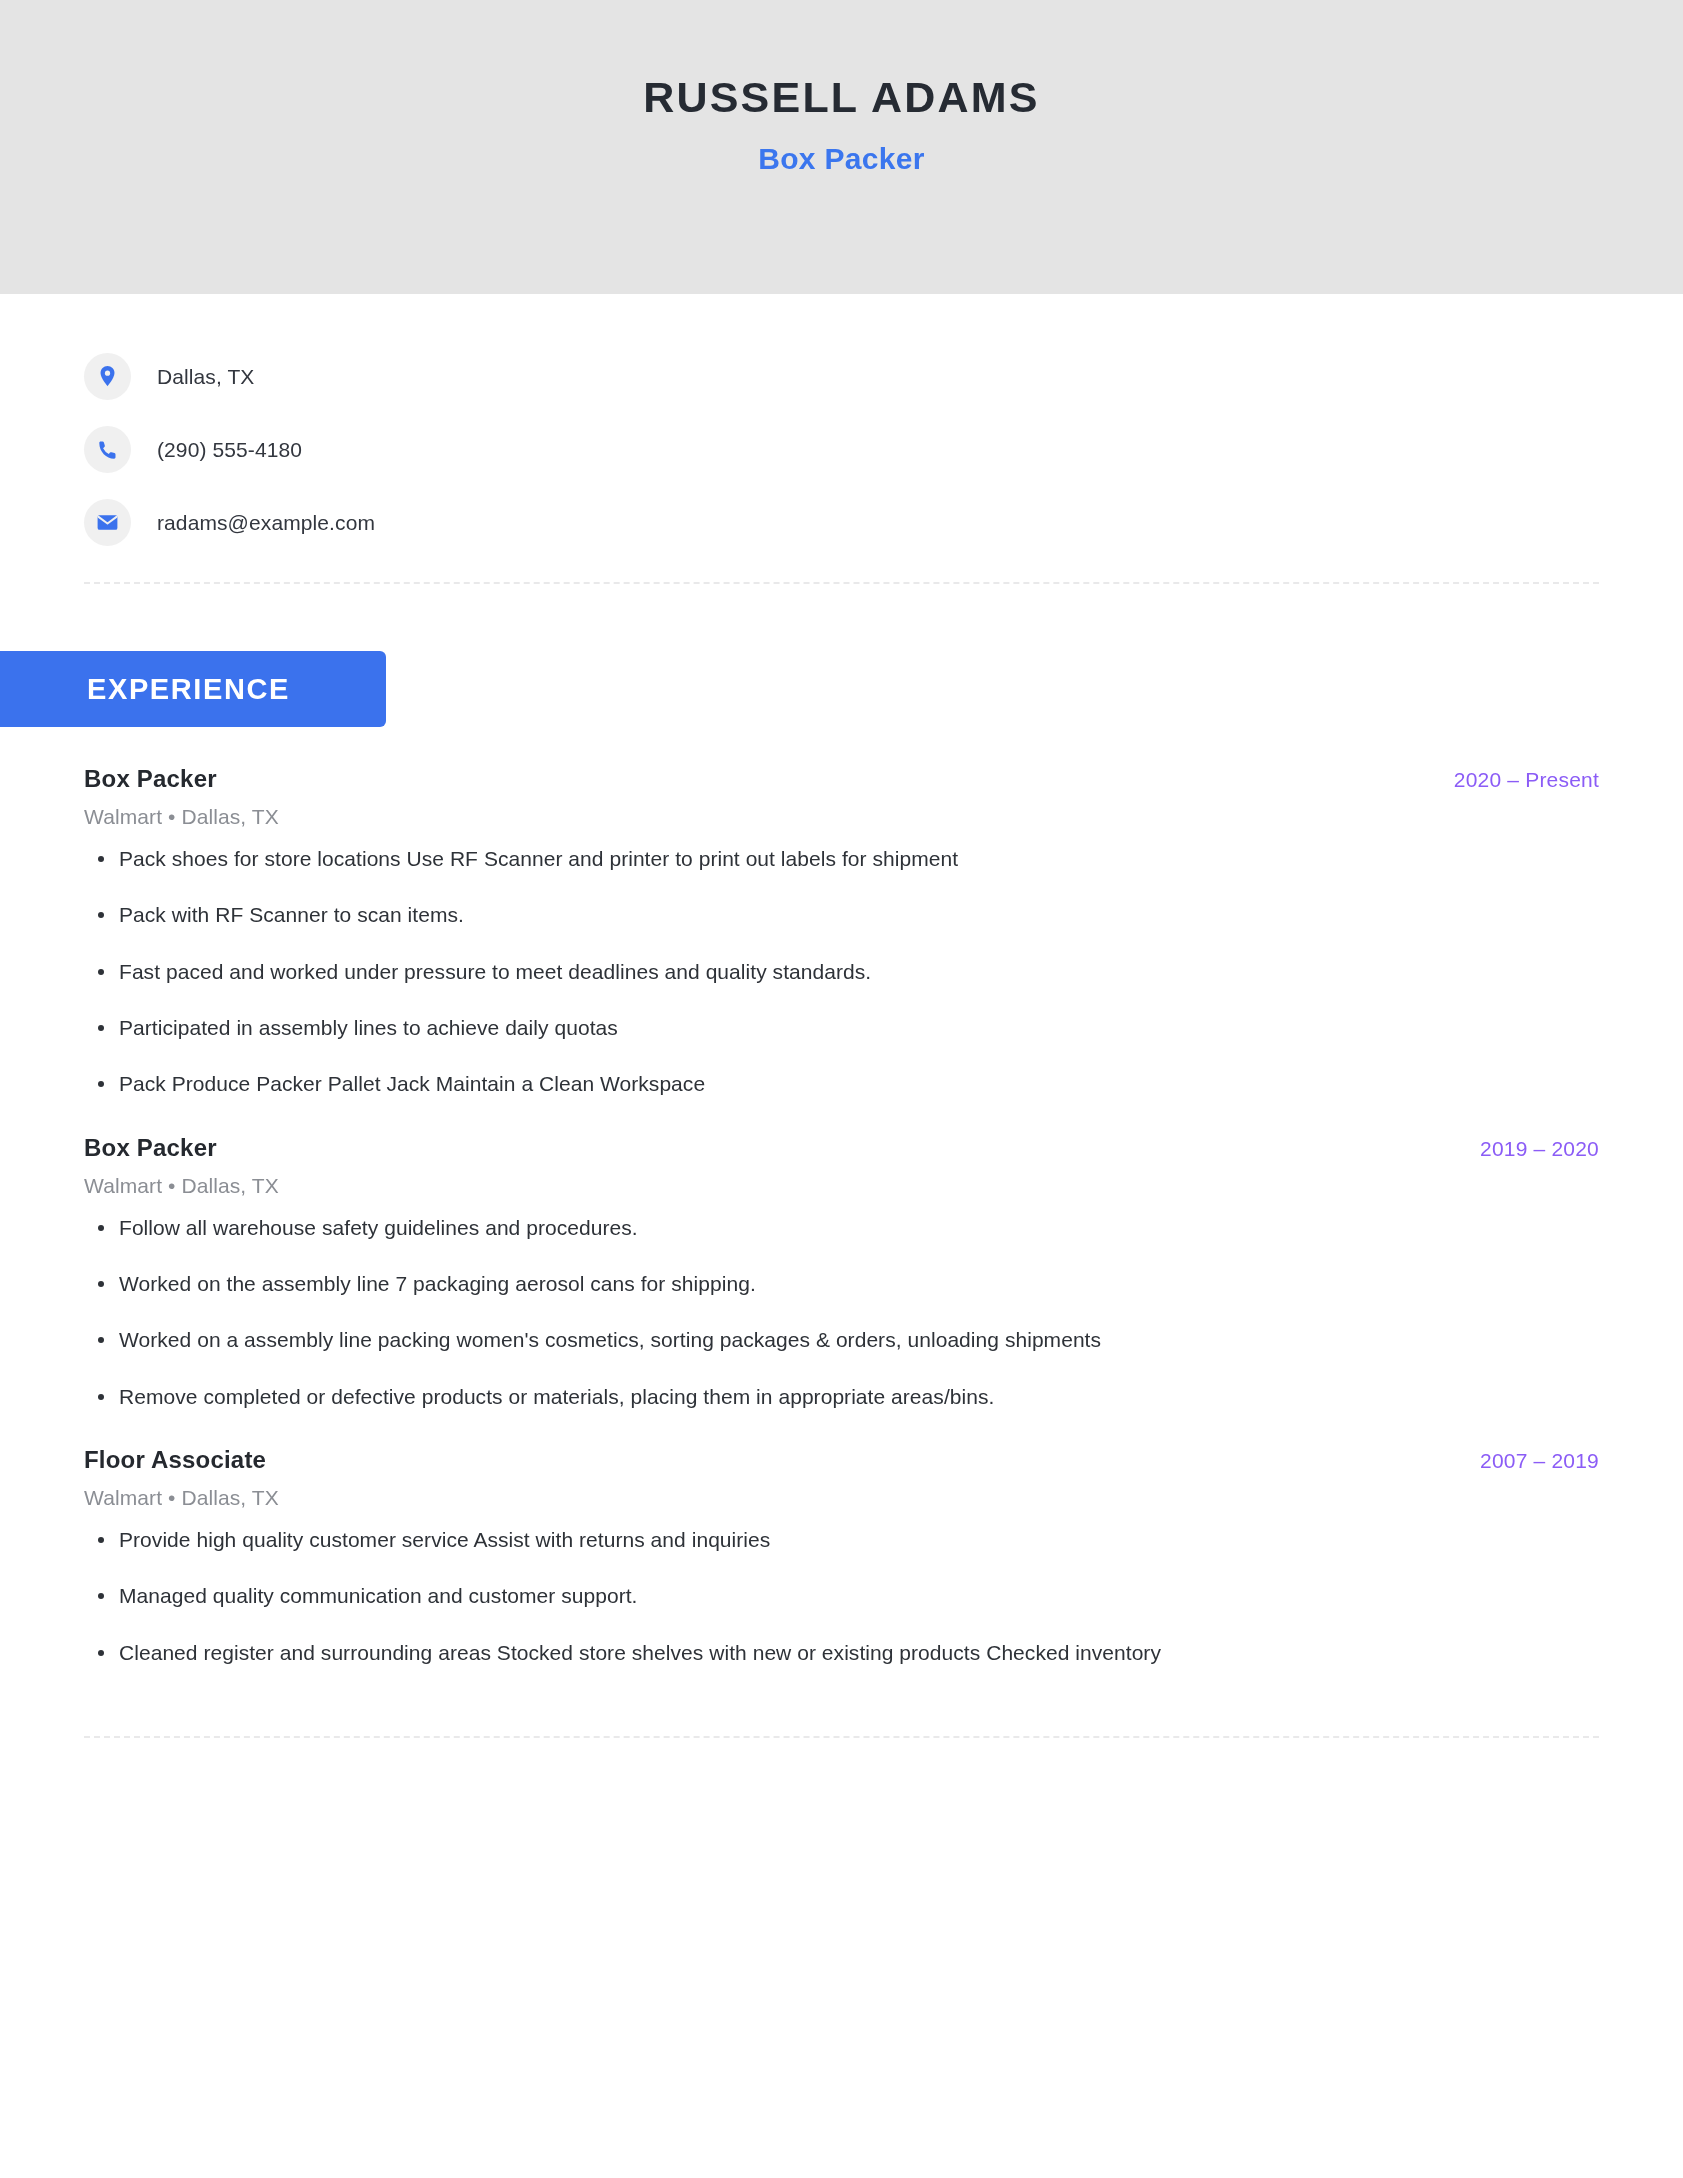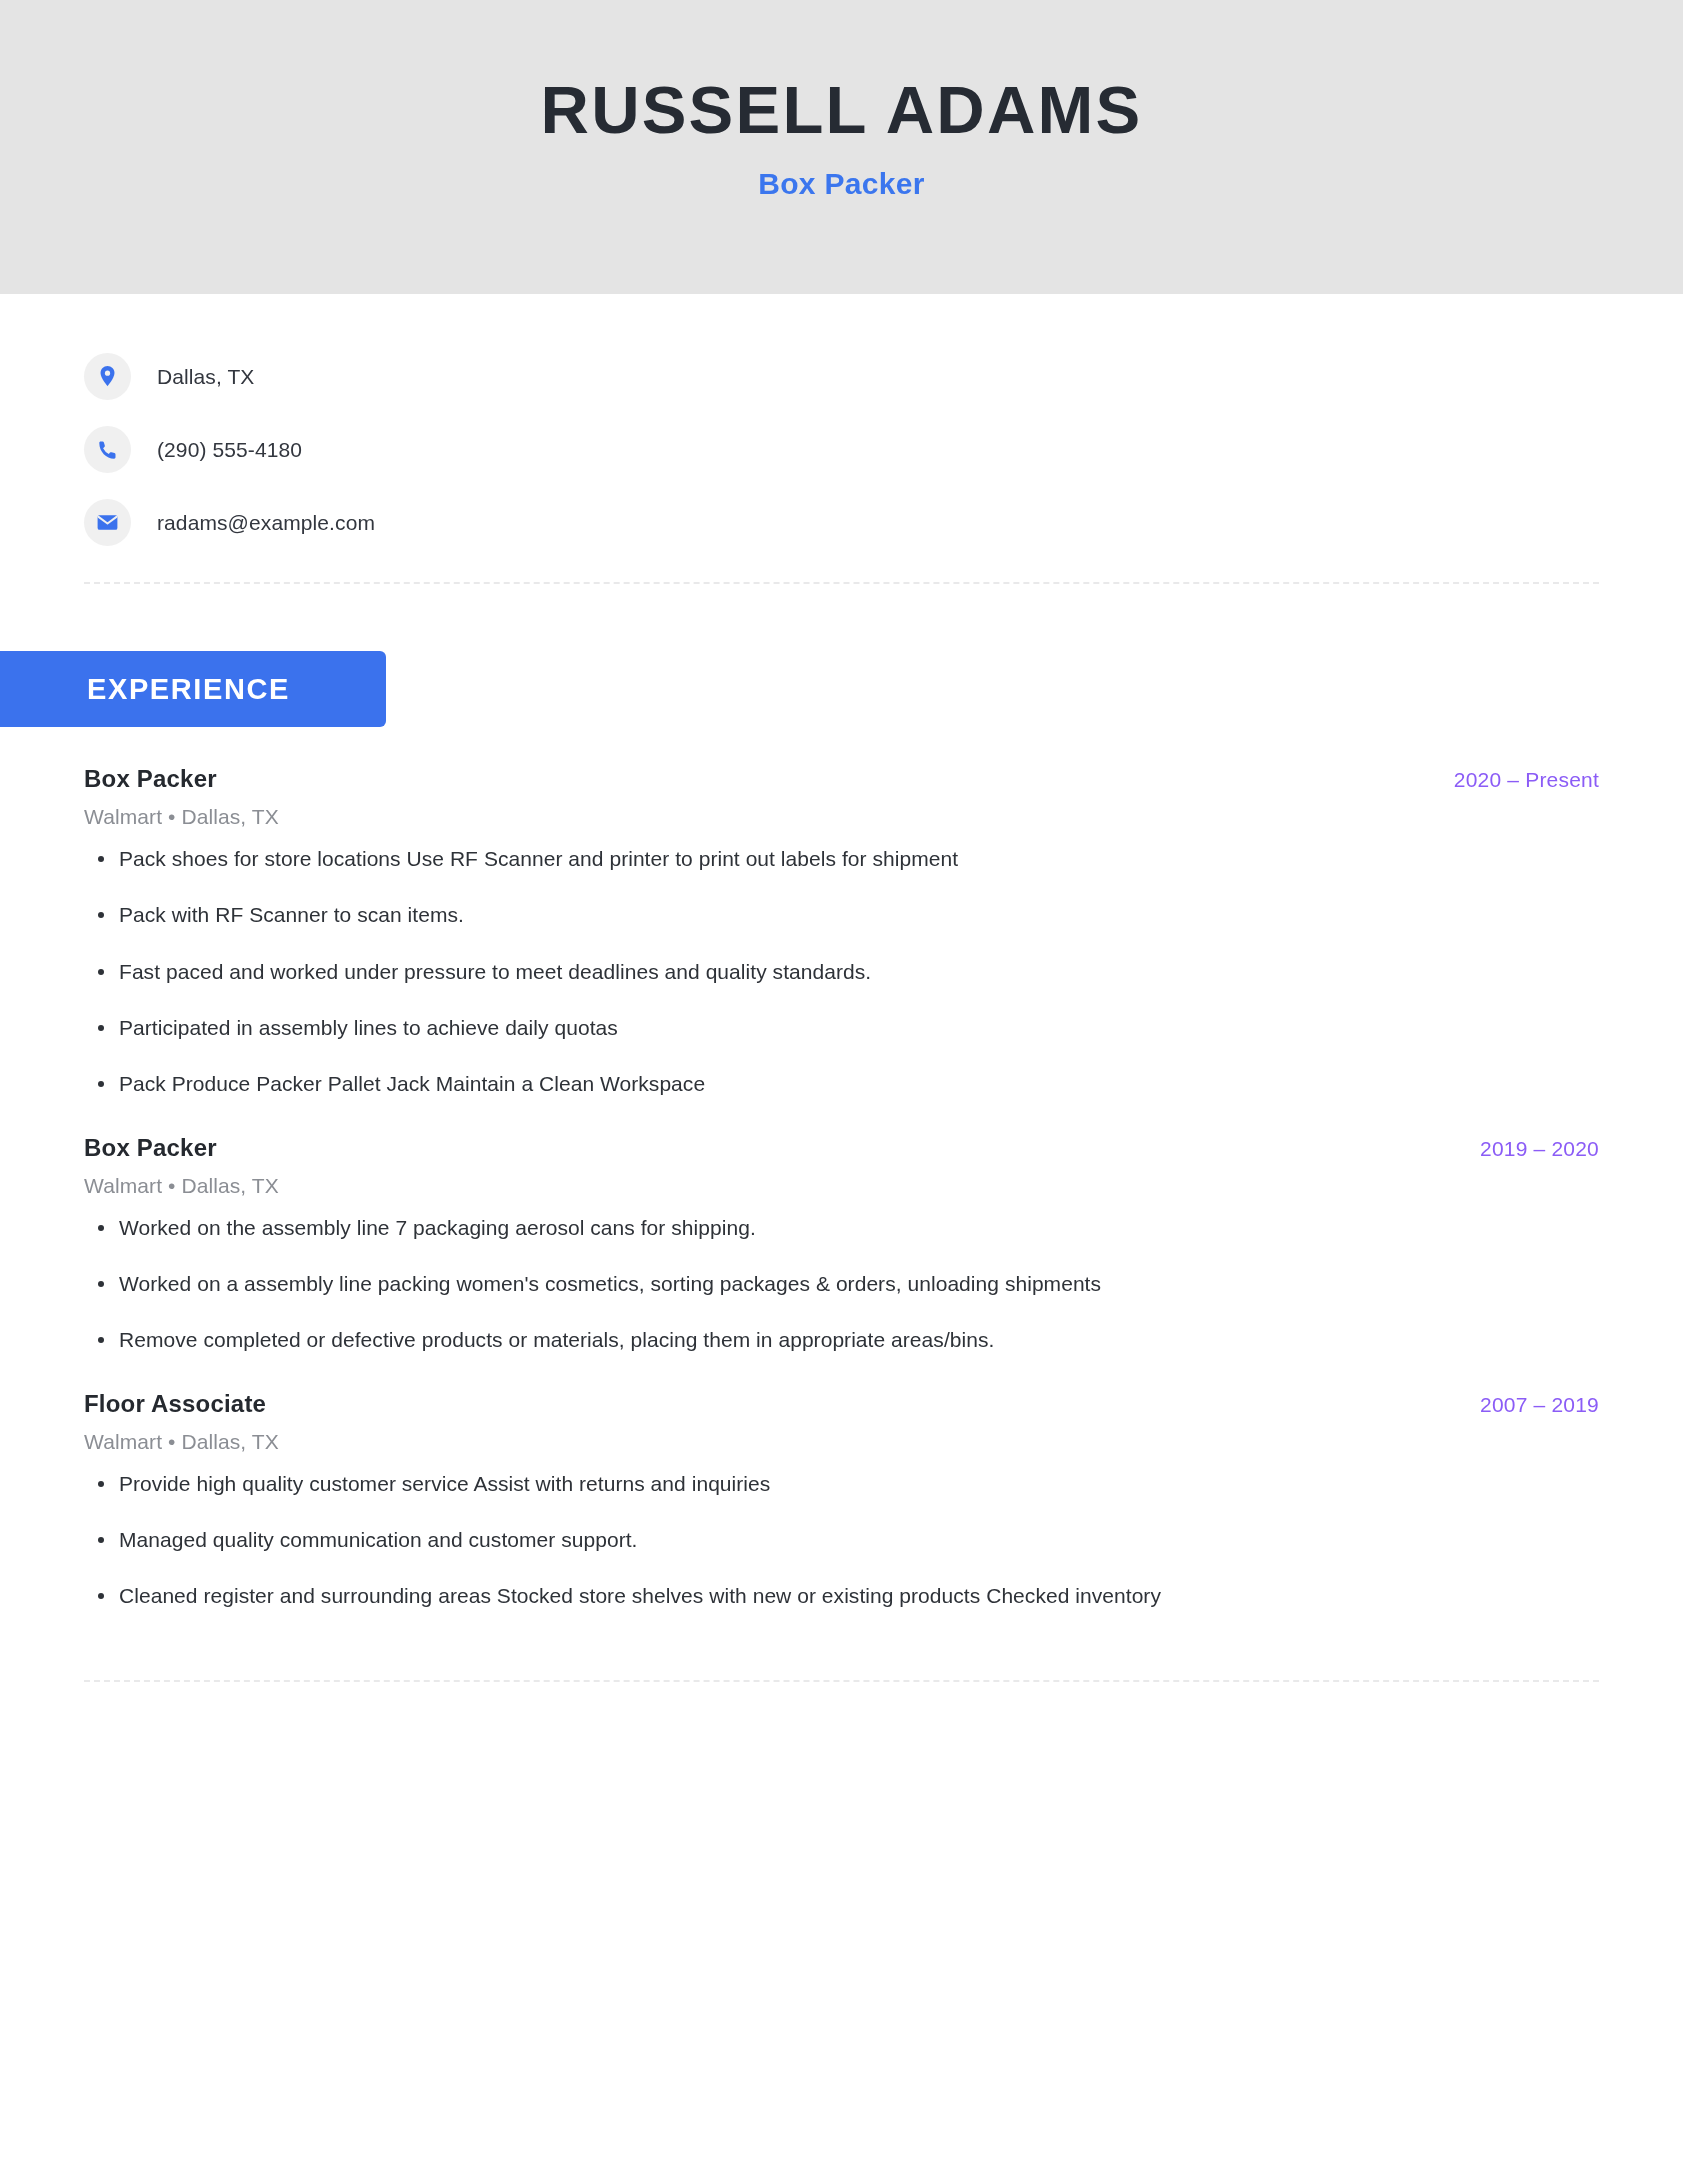--- a/index.html
+++ b/index.html
@@ -23,21 +23,21 @@
     height: 294px;
     background: #e4e4e4;
     display: flex;
     flex-direction: column;
     align-items: center;
     justify-content: flex-start;
     padding-top: 75px;
   }
 
   .full-name {
-    font-size: 67px;
+    font-size: 43px;
     font-weight: bold;
     letter-spacing: 2.2px;
     color: #262b33;
     text-transform: uppercase;
     line-height: 1.05;
   }
 
   .job-subtitle {
     margin-top: 22px;
     font-size: 30px;
@@ -242,20 +242,21 @@
       </ul>
     </div>
 
     <div class="job-entry">
       <div class="job-head">
         <span class="job-title">Box Packer</span>
         <span class="job-dates">2019 – 2020</span>
       </div>
       <div class="job-meta">Walmart • Dallas, TX</div>
       <ul class="bullet-list">
+        <li class="bullet-item">Follow all warehouse safety guidelines and procedures.</li>
         <li class="bullet-item">Worked on the assembly line 7 packaging aerosol cans for shipping.</li>
         <li class="bullet-item">Worked on a assembly line packing women's cosmetics, sorting packages &amp; orders, unloading shipments</li>
         <li class="bullet-item">Remove completed or defective products or materials, placing them in appropriate areas/bins.</li>
       </ul>
     </div>
 
     <div class="job-entry">
       <div class="job-head">
         <span class="job-title">Floor Associate</span>
         <span class="job-dates">2007 – 2019</span>

